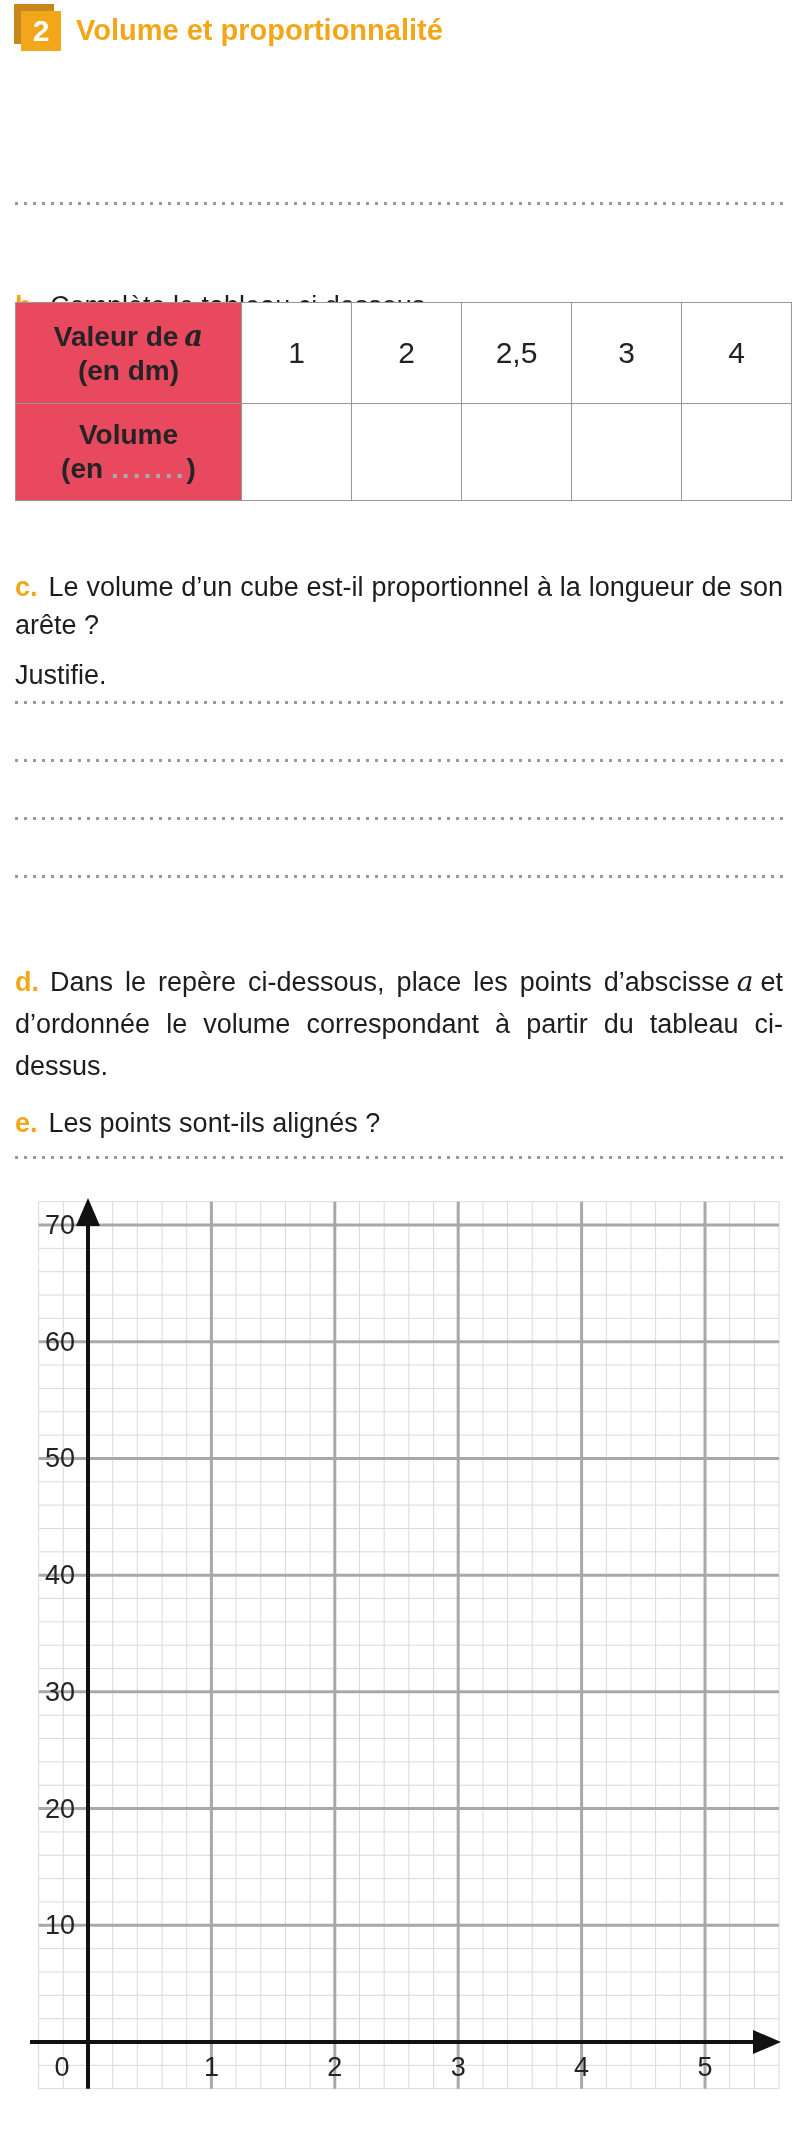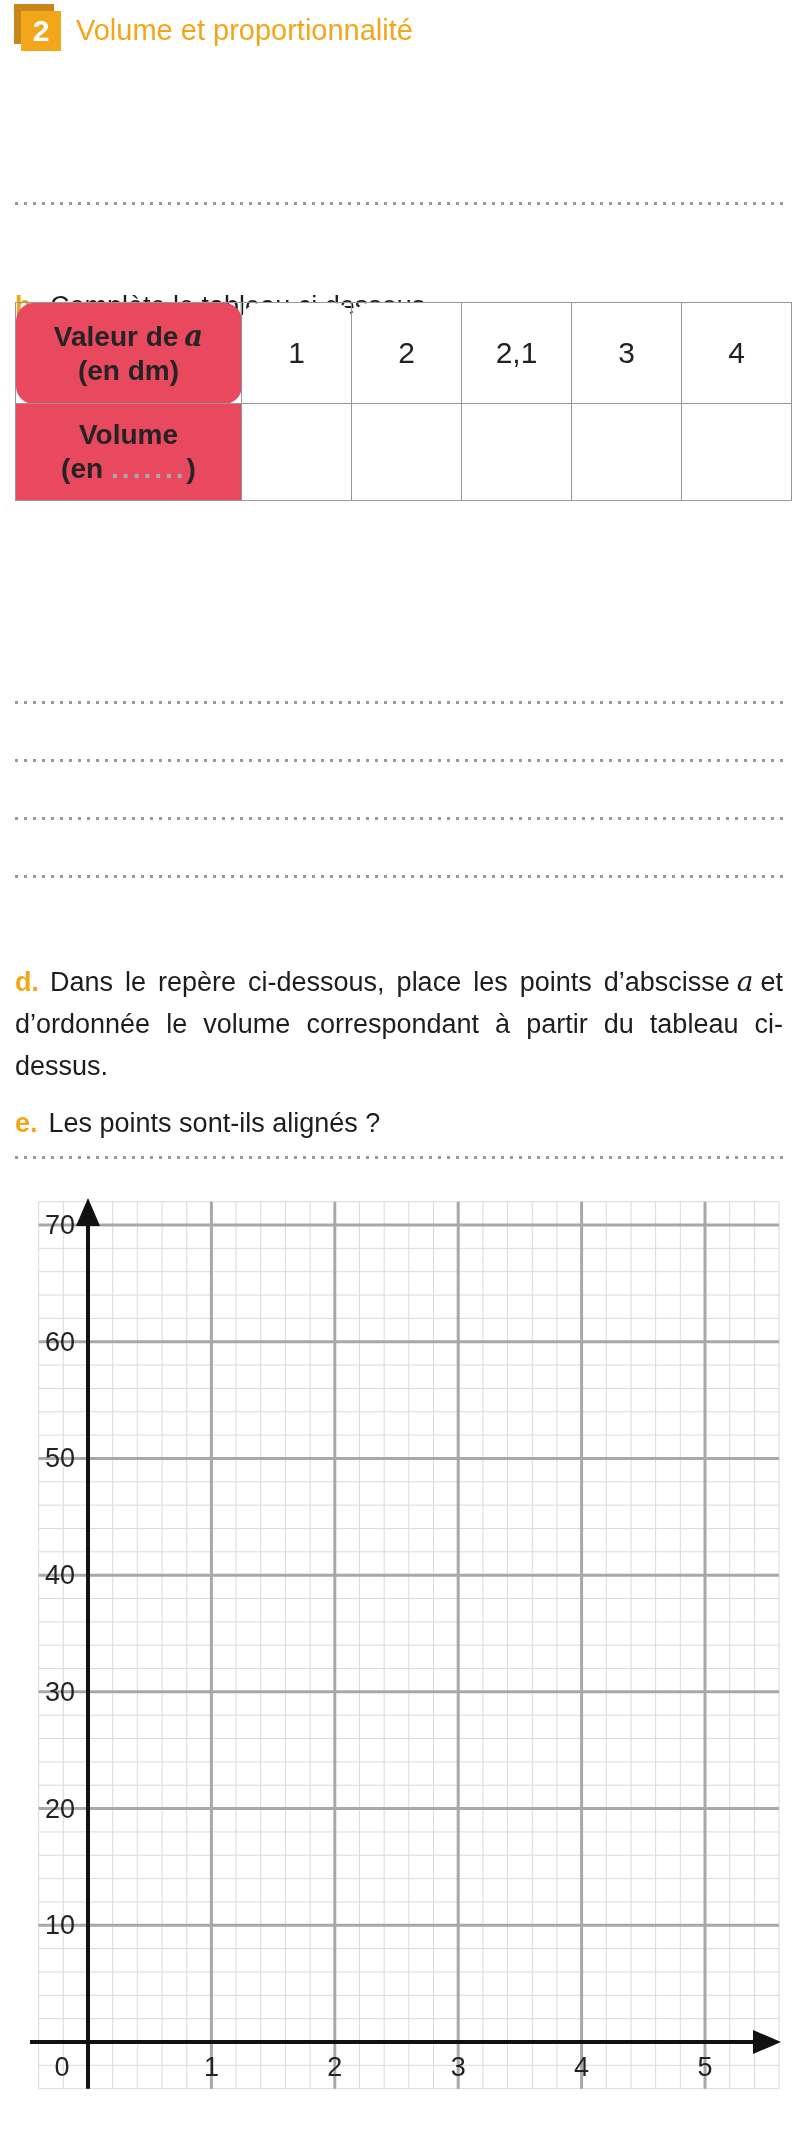--- a/index.html
+++ b/index.html
@@ -6,38 +6,38 @@
   .page{position:relative;width:803px;height:2134px;background:#ffffff;
         font-family:"Liberation Sans",sans-serif;color:#1d1d1d;overflow:hidden;}
 
   
   .exheader{position:absolute;left:14px;top:4px;height:48px;}
   .exnum-wrap{position:absolute;left:7px;top:7px;width:40px;height:40px;}
   .exnum-shadow{position:absolute;left:-7px;top:-7px;width:40px;height:40px;background:#c9871b;}
   .exnum{position:absolute;left:0;top:0;width:40px;height:40px;background:#f2a71b;
          color:#ffffff;font-weight:bold;font-size:30px;display:flex;align-items:center;justify-content:center;}
   .extitle{position:absolute;left:62px;top:10px;white-space:nowrap;
-           font-size:29px;font-weight:normal;color:#f2a71b;text-align:right;}
+           font-size:29px;font-weight:bold;color:#f2a71b;text-align:right;}
 
   
   .para{position:absolute;left:15px;width:768px;font-size:27px;line-height:38px;
         text-align:justify;color:#1d1d1d;}
   .qlabel{color:#f2a71b;font-weight:bold;margin-right:11px;}
   .mvar{font-family:"DejaVu Serif",serif;font-style:italic;font-size:28px;margin:0 7px;}
 
   
   .dotline{position:absolute;left:15px;width:768px;height:3px;
            background-image:repeating-linear-gradient(to right,#9a9a9a 0,#9a9a9a 3px,transparent 3px,transparent 9px);}
 
   
   table.volume{position:absolute;left:15px;top:302px;border-collapse:collapse;table-layout:fixed;}
   table.volume td{border:1px solid #979797;padding:0;text-align:center;vertical-align:middle;}
   td.redcell{background:#e8495f;width:225px;font-weight:bold;font-size:28px;line-height:34px;color:#242424;}
   td.datacell{width:109px;font-size:30px;color:#222222;background:#ffffff;}
-  tr.r1 td{height:100px;border-radius:18px;}
+  tr.r1 td{height:100px;}
   tr.r2 td{height:96px;margin-left:33px;}
   .hvar{font-family:"DejaVu Serif",serif;font-style:italic;font-weight:bold;font-size:29px;margin-left:6px;}
   .hdots{color:#a9a9a9;font-weight:bold;letter-spacing:3px;margin-left:8px;}
 
   
   #grid-svg{position:absolute;left:0;top:1190px;}
   #grid-svg text{font-family:"Liberation Sans",sans-serif;font-size:27px;fill:#242424;}
 </style>
 </head>
 <body>
@@ -61,38 +61,44 @@
 
   <table class="volume">
     <tbody>
         <tr class="r1">
       <td class="redcell">
         <span>Valeur de</span><span class="hvar">a</span><br>
         <span>(en dm)</span>
       </td>
       <td class="datacell">1</td>
       <td class="datacell">2</td>
-      <td class="datacell">2,1</td>
+      <td class="datacell">2,5</td>
       <td class="datacell">3</td>
       <td class="datacell">4</td>
     </tr>
     <tr class="r2">
       <td class="redcell">
         <span>Volume</span><br>
         <span>(en</span><span class="hdots">.......</span><span>)</span>
       </td>
       <td class="datacell"></td>
       <td class="datacell"></td>
       <td class="datacell"></td>
       <td class="datacell"></td>
       <td class="datacell"></td>
     </tr>
   </tbody>
     </table>
 
+  <p class="para" style="top:541px">
+    <span class="qlabel">c.</span><span>Le volume d’un cube est-il proportionnel à la longueur de son arête ?</span>
+  </p>
+  <p class="para" style="top:629px">
+    <span>Justifie.</span>
+  </p>
 
   <div class="dotline" style="top:701px"></div>
   <div class="dotline" style="top:759px"></div>
   <div class="dotline" style="top:817px"></div>
   <div class="dotline" style="top:875px"></div>
 
   <p class="para" style="top:1077px">
     <span class="qlabel">e.</span><span>Les points sont-ils alignés ?</span>
   </p>
 

